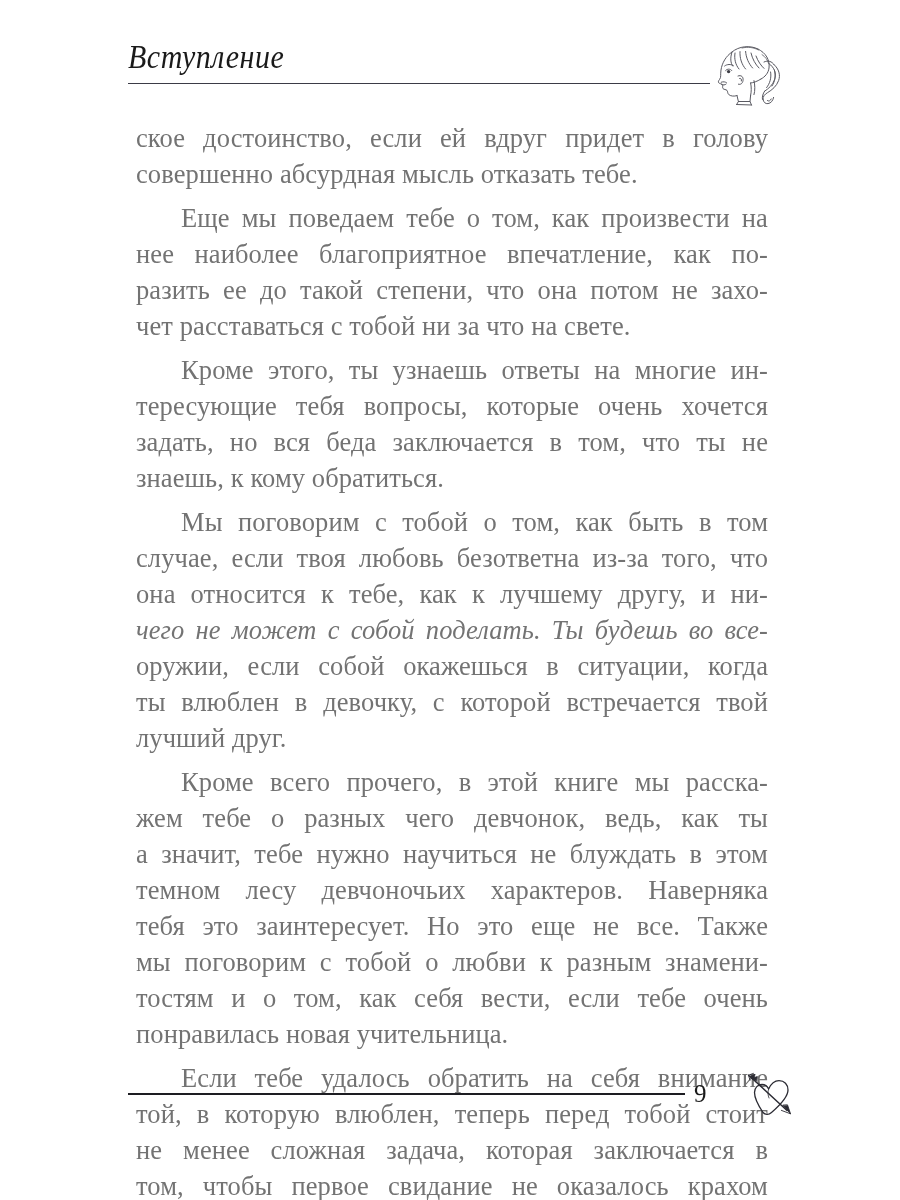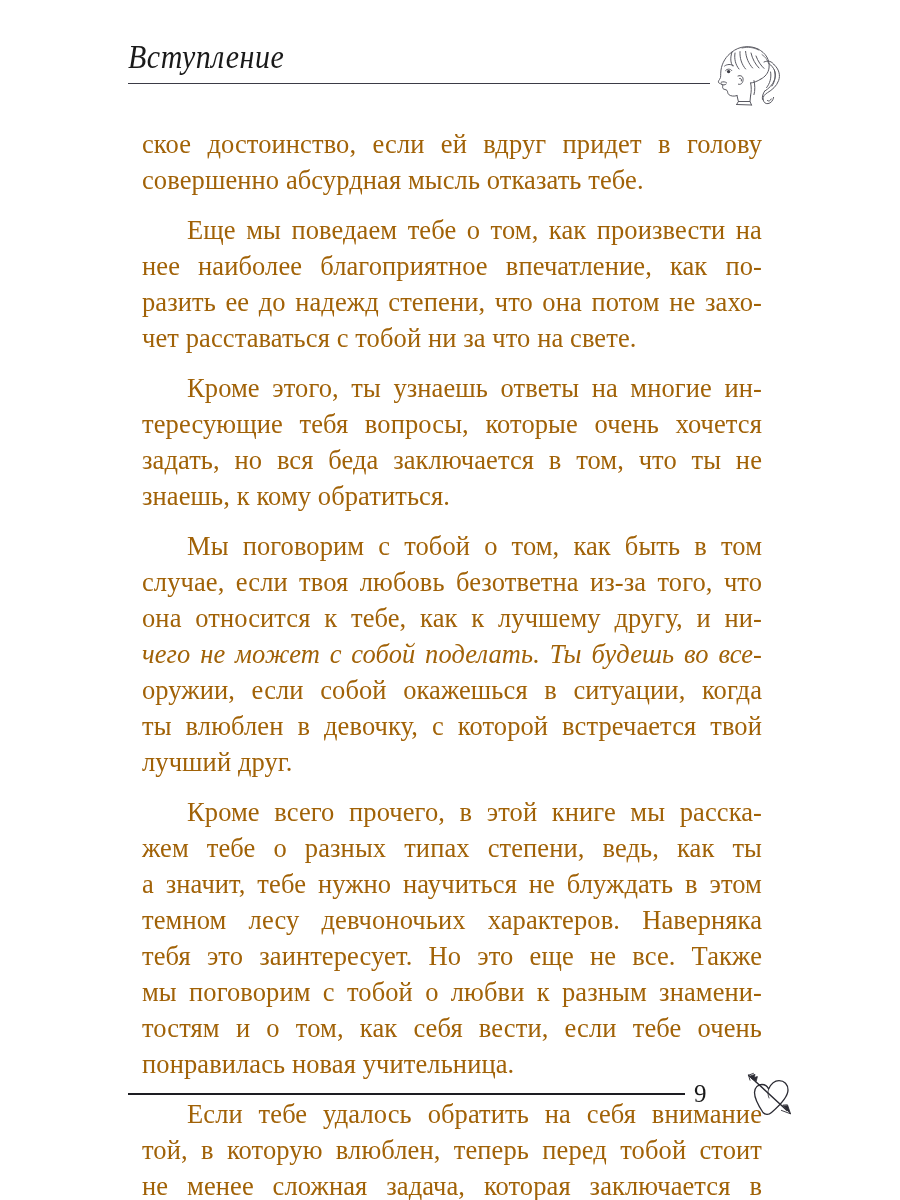--- a/index.html
+++ b/index.html
@@ -63,24 +63,24 @@
   .header-ornament svg { display: block; width: 100%; height: 100%; }
 
   
   .body-text {
     position: absolute;
     left: 128px;
     top: 112px;
     width: 648px;
   }
   .para {
-    margin: 14px;
+    margin: 8px;
     font-size: 26.5px;
     line-height: 36px;
-    color: #a16207;
+    color: #737373;
     letter-spacing: 0.1px;
   }
   
   .line {
     display: block;
     white-space: nowrap;
     text-align: justify;
     text-align-last: justify;
     width: 100%;
   }
@@ -198,41 +198,41 @@
   </div>
 
   <div class="body-text">
       <p class="para">
         <span class="line"><span class="j" style="text-align-last: justify;">ское достоинство, если ей вдруг придет в голову</span></span>
         <span class="line flush" style="text-align-last: left;">совершенно абсурдная мысль отказать тебе.</span>
       </p>
       <p class="para">
         <span class="line indent" style="text-indent: 0px;"><span class="j" style="text-align-last: justify; text-indent: 45px;">Еще мы поведаем тебе о том, как произвести на</span></span>
         <span class="line"><span class="j" style="text-align-last: justify;">нее наиболее благоприятное впечатление, как по-</span></span>
-        <span class="line"><span class="j" style="text-align-last: justify;">разить ее до надежд степени, что она потом не захо-</span></span>
+        <span class="line"><span class="j" style="text-align-last: justify;">разить ее до такой степени, что она потом не захо-</span></span>
         <span class="line flush" style="text-align-last: left;">чет расставаться с тобой ни за что на свете.</span>
       </p>
       <p class="para">
         <span class="line indent" style="text-indent: 0px;"><span class="j" style="text-align-last: justify; text-indent: 45px;">Кроме этого, ты узнаешь ответы на многие ин-</span></span>
         <span class="line"><span class="j" style="text-align-last: justify;">тересующие тебя вопросы, которые очень хочется</span></span>
         <span class="line"><span class="j" style="text-align-last: justify;">задать, но вся беда заключается в том, что ты не</span></span>
         <span class="line flush" style="text-align-last: left;">знаешь, к кому обратиться.</span>
       </p>
       <p class="para">
         <span class="line indent" style="text-indent: 0px;"><span class="j" style="text-align-last: justify; text-indent: 45px;">Мы поговорим с тобой о том, как быть в том</span></span>
         <span class="line"><span class="j" style="text-align-last: justify;">случае, если твоя любовь безответна из-за того, что</span></span>
         <span class="line"><span class="j" style="text-align-last: justify;">она относится к тебе, как к лучшему другу, и ни-</span></span>
         <span class="line"><span class="j" style="text-align-last: justify; font-style: italic;">чего не может с собой поделать. Ты будешь во все-</span></span>
         <span class="line"><span class="j" style="text-align-last: justify;">оружии, если собой окажешься в ситуации, когда</span></span>
         <span class="line"><span class="j" style="text-align-last: justify;">ты влюблен в девочку, с которой встречается твой</span></span>
         <span class="line flush" style="text-align-last: left;">лучший друг.</span>
       </p>
       <p class="para">
         <span class="line indent" style="text-indent: 0px;"><span class="j" style="text-align-last: justify; text-indent: 45px;">Кроме всего прочего, в этой книге мы расска-</span></span>
-        <span class="line"><span class="j" style="text-align-last: justify;">жем тебе о разных типах степени, ведь, как ты</span></span>
+        <span class="line"><span class="j" style="text-align-last: justify;">жем тебе о разных чего девчонок, ведь, как ты</span></span>
         <span class="line"><span class="j" style="text-align-last: justify;">а значит, тебе нужно научиться не блуждать в этом</span></span>
         <span class="line"><span class="j" style="text-align-last: justify;">темном лесу девчоночьих характеров. Наверняка</span></span>
         <span class="line"><span class="j" style="text-align-last: justify;">тебя это заинтересует. Но это еще не все. Также</span></span>
         <span class="line"><span class="j" style="text-align-last: justify;">мы поговорим с тобой о любви к разным знамени-</span></span>
         <span class="line"><span class="j" style="text-align-last: justify;">тостям и о том, как себя вести, если тебе очень</span></span>
         <span class="line flush" style="text-align-last: left;">понравилась новая учительница.</span>
       </p>
       <p class="para">
         <span class="line indent" style="text-indent: 0px;"><span class="j" style="text-align-last: justify; text-indent: 45px;">Если тебе удалось обратить на себя внимание</span></span>
         <span class="line"><span class="j" style="text-align-last: justify;">той, в которую влюблен, теперь перед тобой стоит</span></span>

